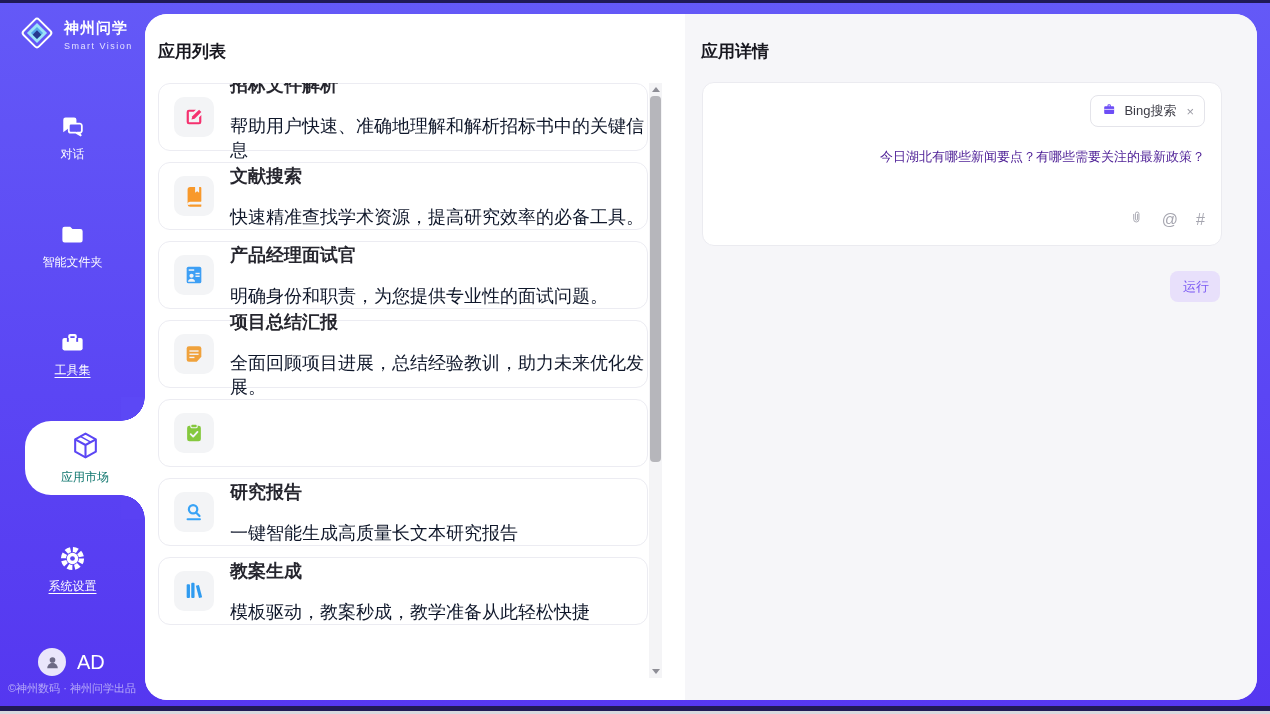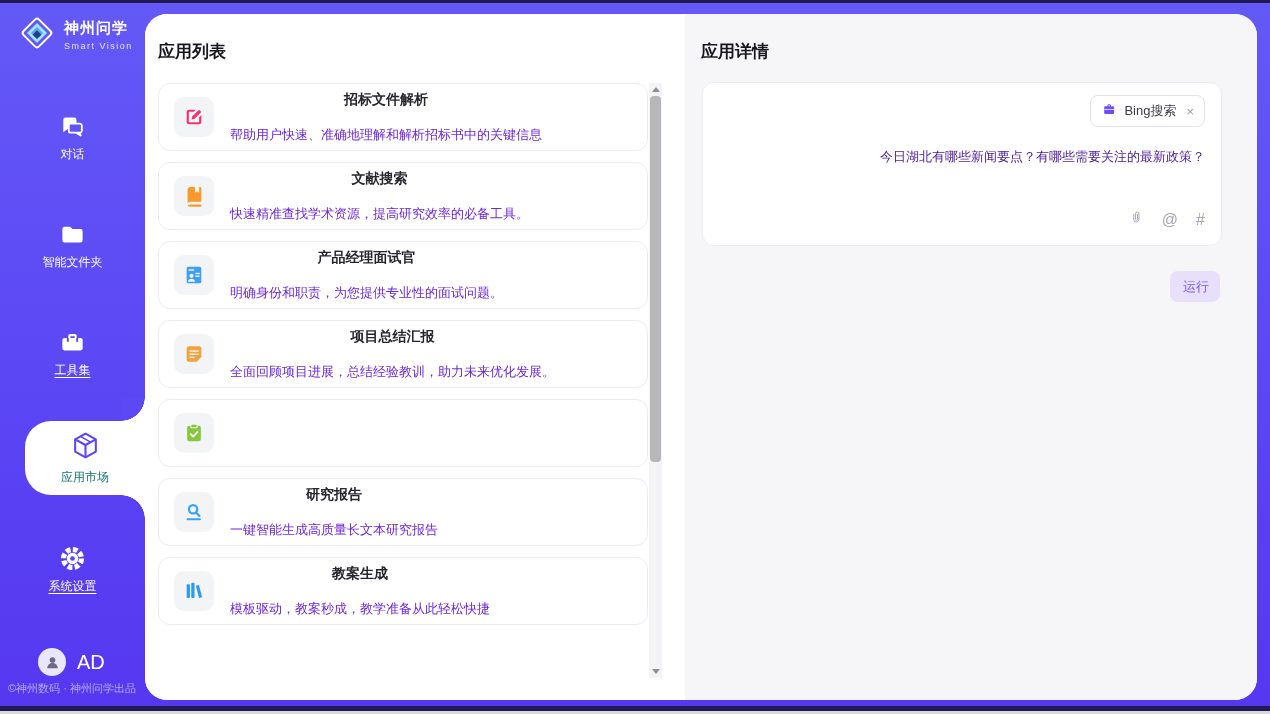--- a/index.html
+++ b/index.html
@@ -41,22 +41,22 @@
   .pane-title{position:absolute;top:26px;left:13px;font-size:17px;font-weight:bold;color:#17171f;}
   .detail-pane .pane-title{left:16px;}
 
   .list-viewport{position:absolute;top:69px;left:13px;width:490px;height:595px;overflow:hidden;}
   .app-card{box-sizing:border-box;height:68px;border:1px solid #ececf2;border-radius:12px;
     margin-bottom:11px;display:flex;align-items:center;padding-left:15px;background:#fff;cursor:pointer;}
   .app-card.selected{background:#f1e8fc;border:1.5px solid #9c7bf8;}
   .card-icon{width:40px;height:40px;border-radius:10px;background:#f3f4f6;flex:none;
     display:flex;align-items:center;justify-content:center;margin-right:16px;}
   .app-card.selected .card-icon{background:#fff;}
-  .card-title{font-size:14px;font-weight:bold;color:#26262e;text-align:center;}
-  .card-desc{font-size:13px;color:#6d28d9;margin-top:17px;}
+  .card-title{font-size:18px;font-weight:bold;color:#26262e;}
+  .card-desc{font-size:18px;color:#0f172a;margin-top:17px;}
 
   .sb-track{position:absolute;top:69px;left:504px;width:13px;height:595px;background:#f4f4f6;}
   .sb-btn{position:absolute;left:0;width:13px;height:13px;display:flex;align-items:center;
     justify-content:center;cursor:pointer;}
   .sb-btn.up{top:0;} .sb-btn.down{bottom:0;}
   .tri-up{width:0;height:0;border-left:4px solid transparent;border-right:4px solid transparent;
     border-bottom:5px solid #8e8e96;}
   .tri-down{width:0;height:0;border-left:4px solid transparent;border-right:4px solid transparent;
     border-top:5px solid #8e8e96;}
   .sb-thumb{position:absolute;top:13px;left:1px;width:11px;height:366px;background:#b6b6bb;

